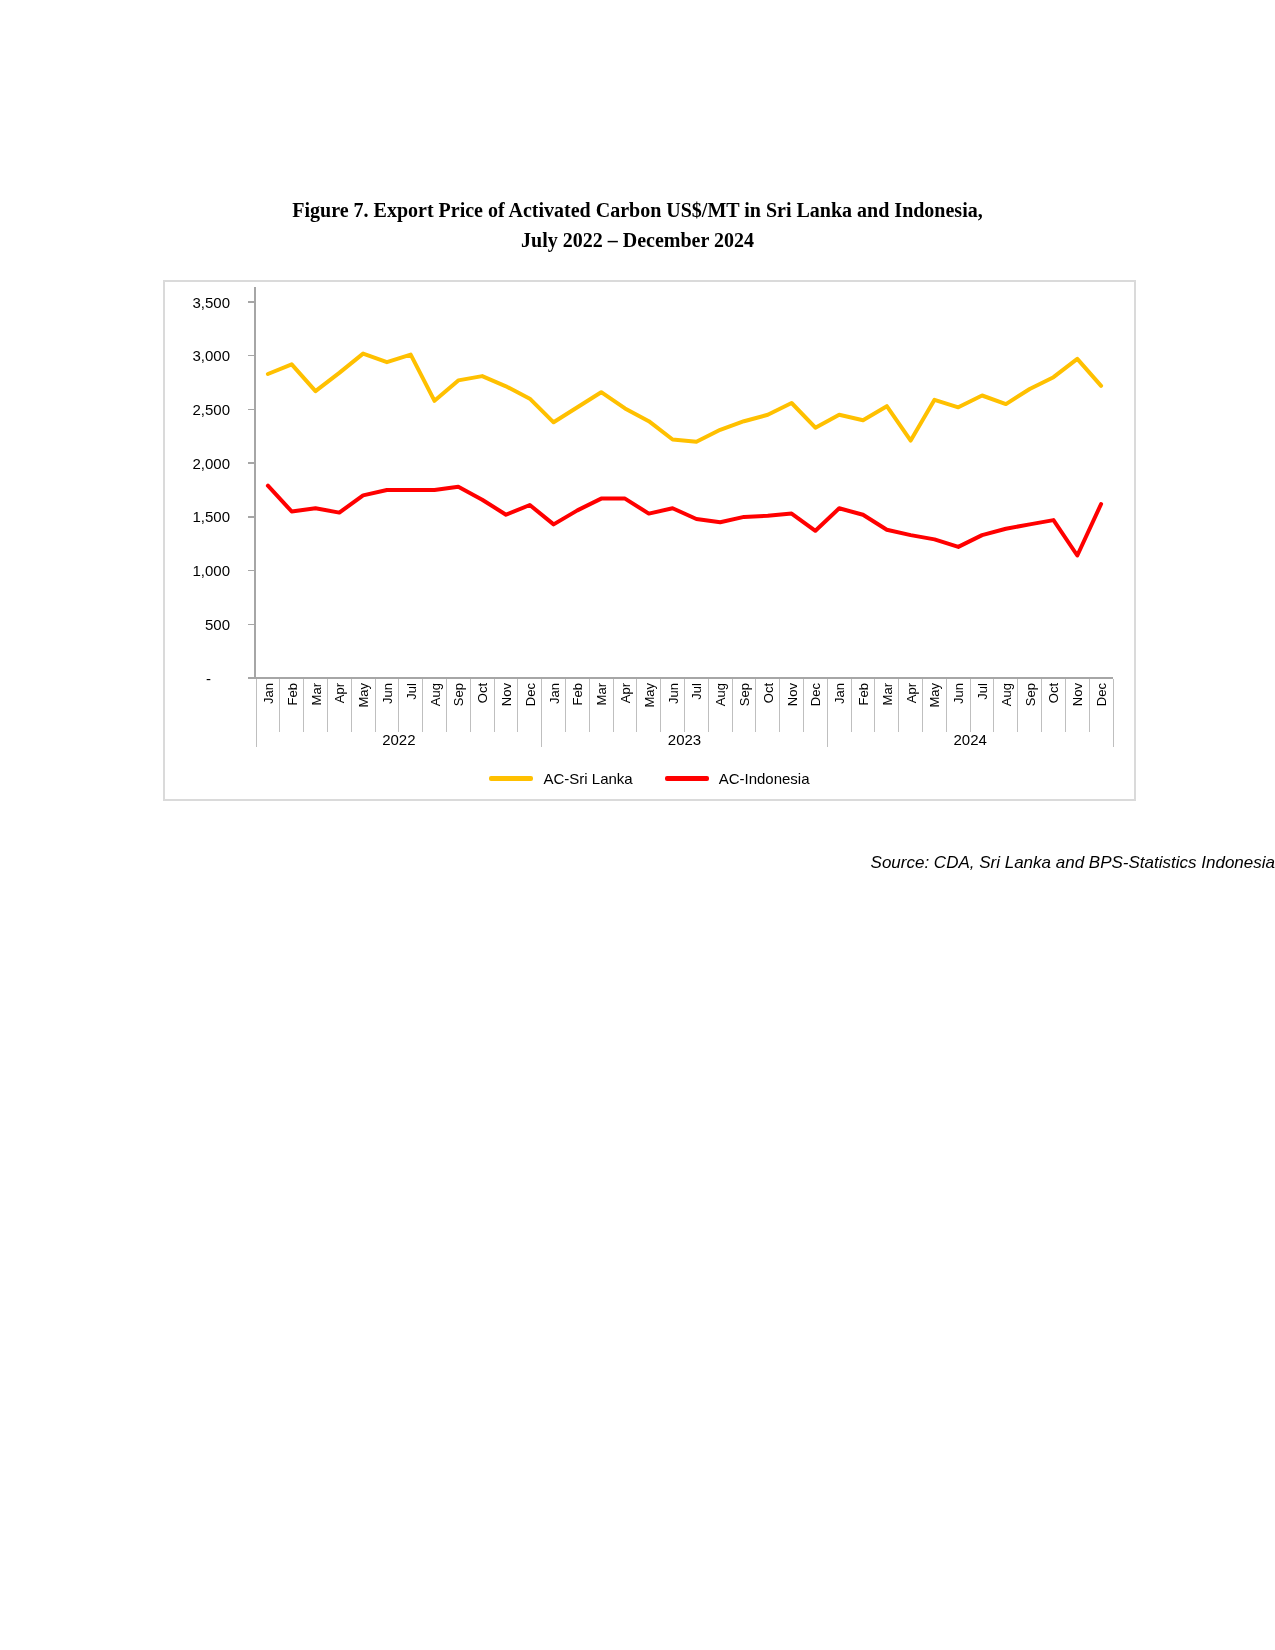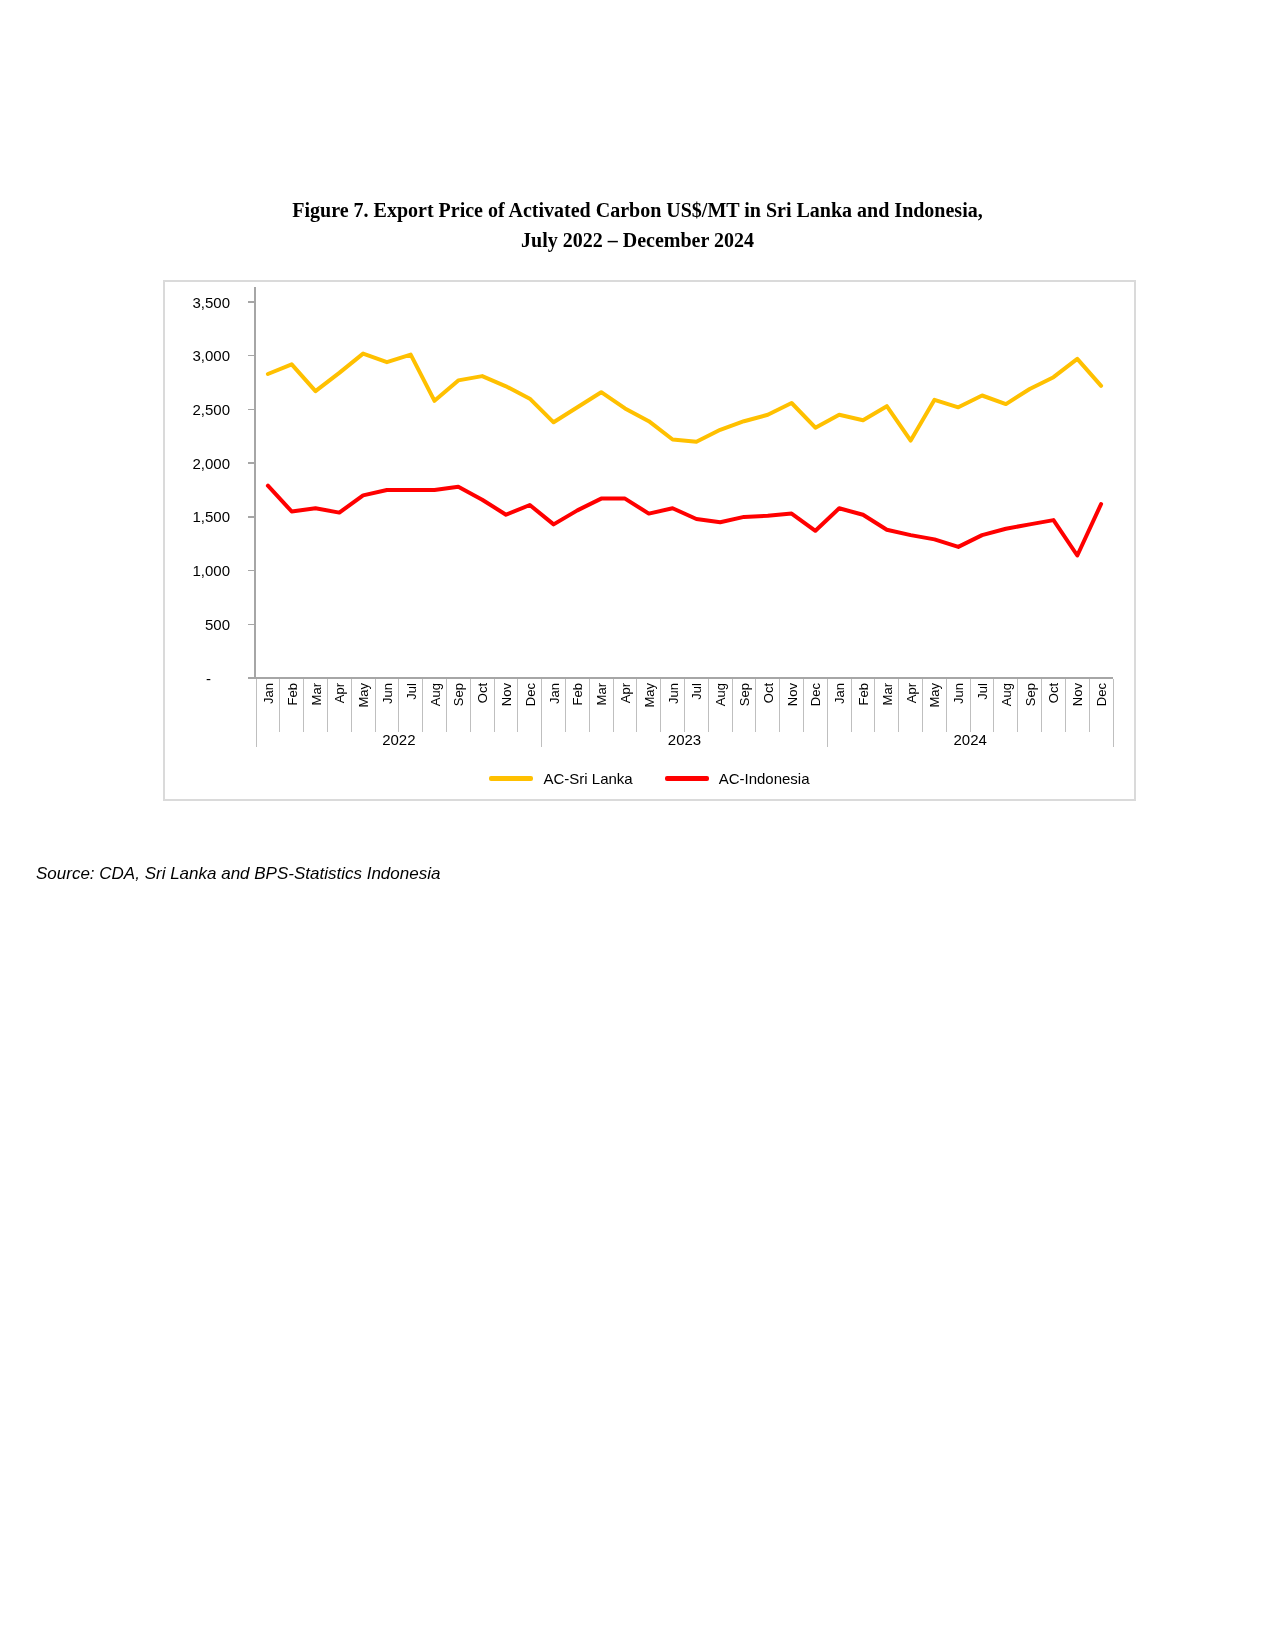--- a/index.html
+++ b/index.html
@@ -19,22 +19,22 @@
   .chart-svg { position:absolute; left:0; top:0; width:969px; height:517px; }
   .legend {
     position:absolute; left:0; top:488px; width:100%;
     display:flex; justify-content:center; gap:32px;
     font-size:15px; color:#000;
   }
   .legend-item { display:flex; align-items:center; gap:10px; }
   .legend-swatch { width:44px; height:5px; border-radius:2px; background:#ccc; }
   .source-note {
     position:absolute; top:853px; left:0; width:1275px; padding-left:36px;
-    box-sizing:border-box; text-align:left; font-style:italic;
-    font-size:17px; color:#000;margin-top:11px;
+    box-sizing:border-box; text-align:right; font-style:italic;
+    font-size:17px; color:#000;
   }
   
   text { fill:#000; }
   .ytick-label { font:15px "Liberation Sans", sans-serif; }
   .month-label { font:13px "Liberation Sans", sans-serif; }
   .year-label  { font:15px "Liberation Sans", sans-serif; }
 </style>
 </head>
 <body>
 

